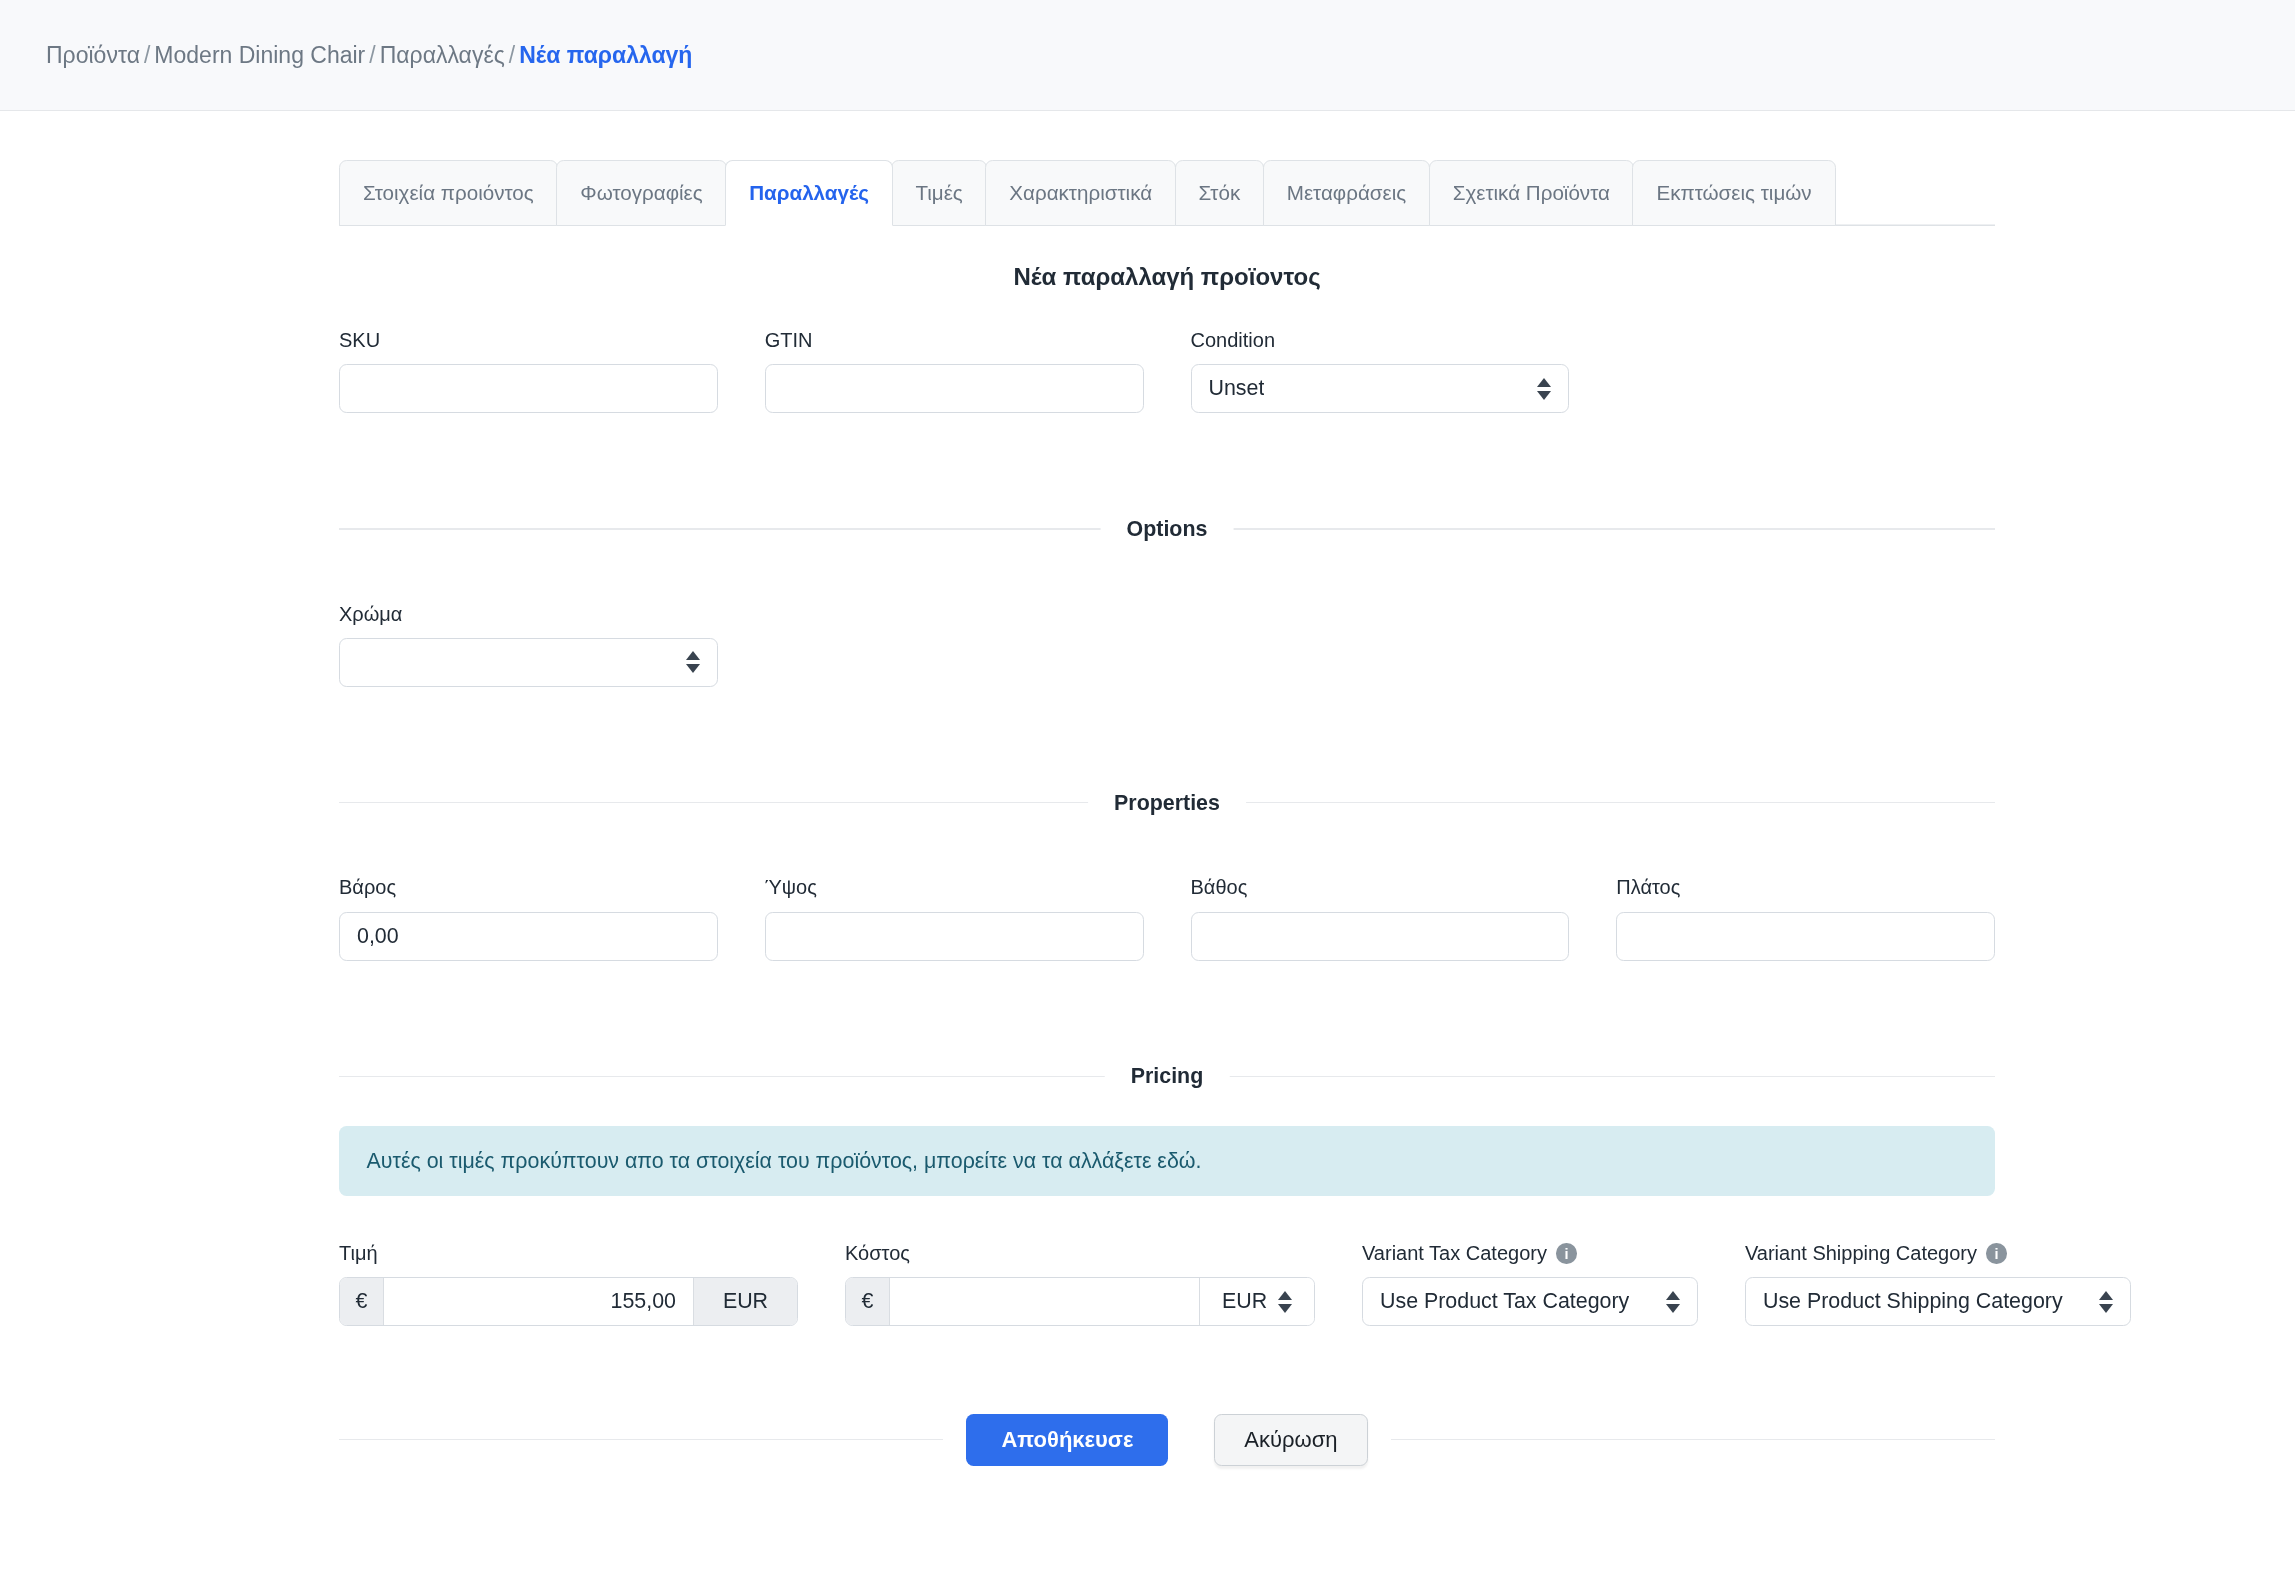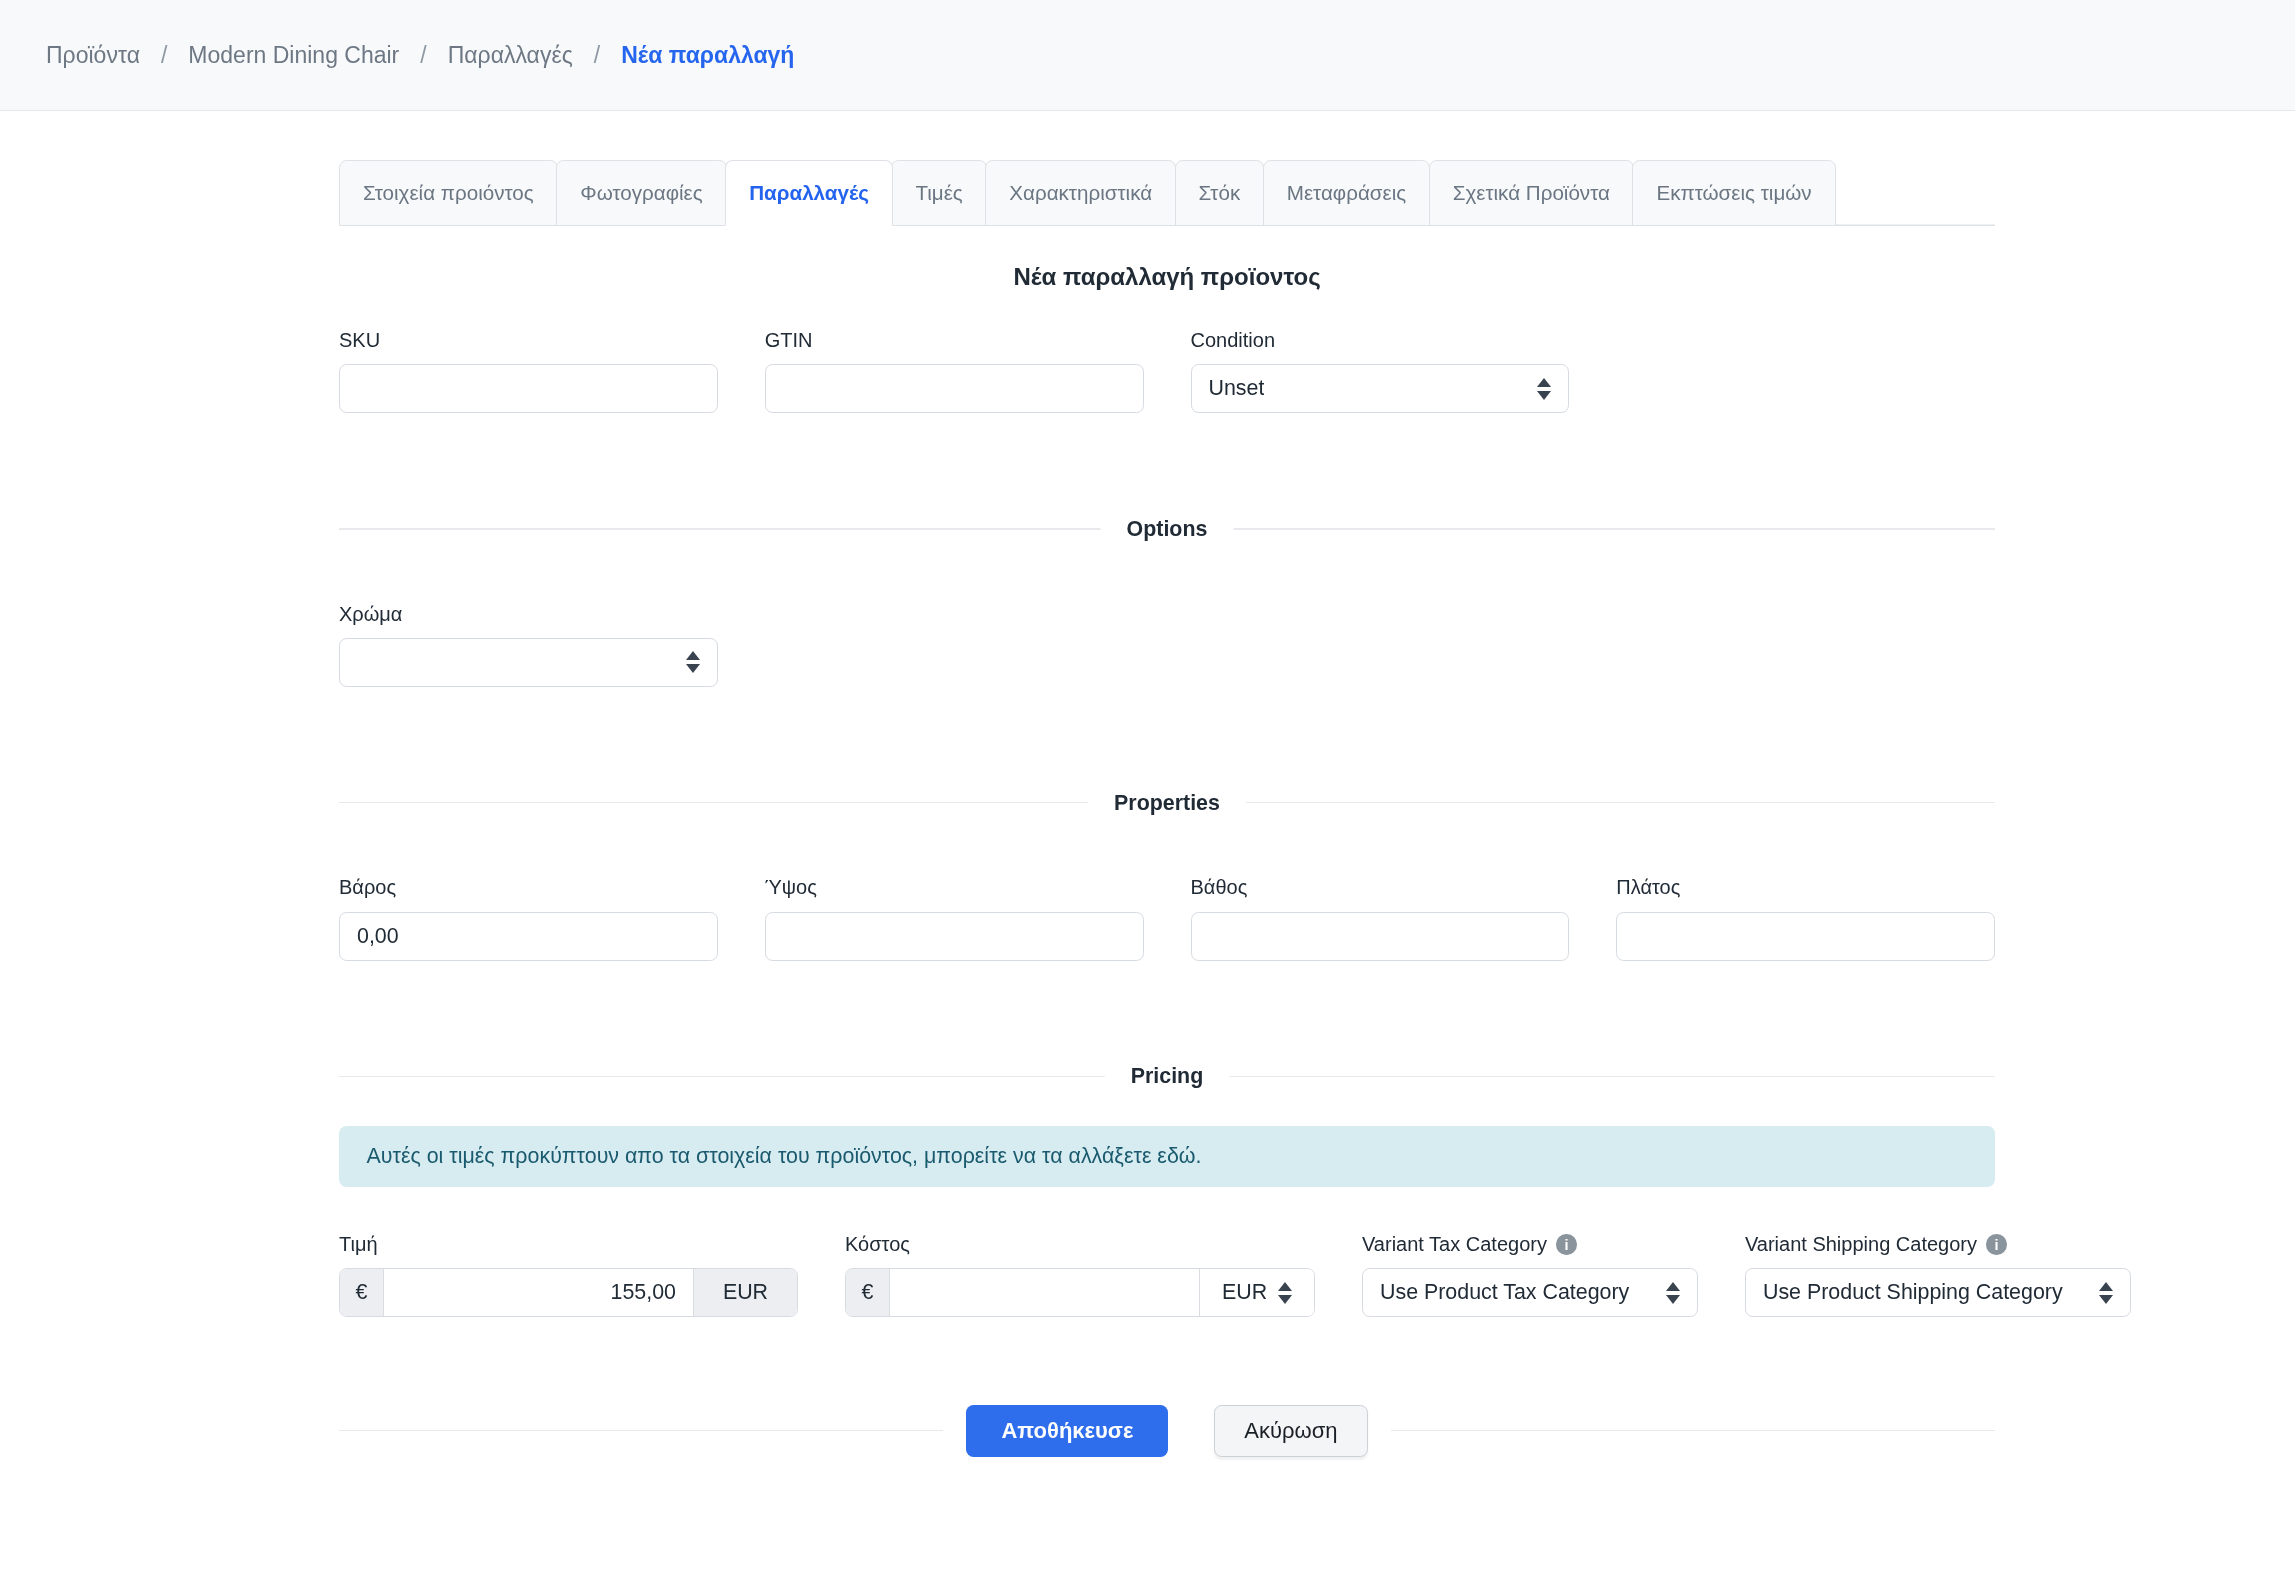--- a/index.html
+++ b/index.html
@@ -8,21 +8,21 @@
     width:2295px; height:1591px; overflow:hidden;
     background:#ffffff; color:#212b36;
     font-family:"Liberation Sans", sans-serif;
   }
 
   
   .topbar {
     height:111px; background:#f8f9fb; border-bottom:1.5px solid #e5e7ea;
     display:flex; align-items:center; padding:0 46px;
   }
-  .breadcrumb { font-size:23px; color:#6d7884; display:flex; align-items:center; gap:21px; }
+  .breadcrumb { font-size:23px; color:#6d7884; display:flex; align-items:center; gap:4px; }
   .crumb { color:#6d7884; cursor:pointer; }
   .crumb-sep { color:#8d98a2; }
   .crumb.current { color:#2666ee; font-weight:700; }
 
   
   .content { width:1656px; margin-left:339px; }
 
   
   .tabs {
     display:flex; margin-top:49px;
@@ -78,21 +78,21 @@
   .divider { margin-top:115px; position:relative; height:1.5px; background:#e7e9ec; }
   .divider .divider-label {
     position:absolute; left:50%; top:50%; transform:translate(-50%,-50%);
     background:#ffffff; padding:0 26px; font-size:21.4px; font-weight:700; color:#212b36;
     white-space:nowrap;
   }
   .section-body { margin-top:73px; }
 
   
   .alert {
-    margin-top:49px; height:61px; background:#d7ecf1; border-radius:7.6px;
+    margin-top:49px; height:70px; background:#d7ecf1; border-radius:7.6px;
     display:flex; align-items:center; padding:0 27.5px;
     font-size:21.4px; color:#1a5a6e;
   }
   .pricing-grid { margin-top:46px; }
 
   
   .group {
     display:flex; height:49px; border:1.5px solid #d6dbe1; border-radius:7.6px;
     overflow:hidden; background:#ffffff;
   }

